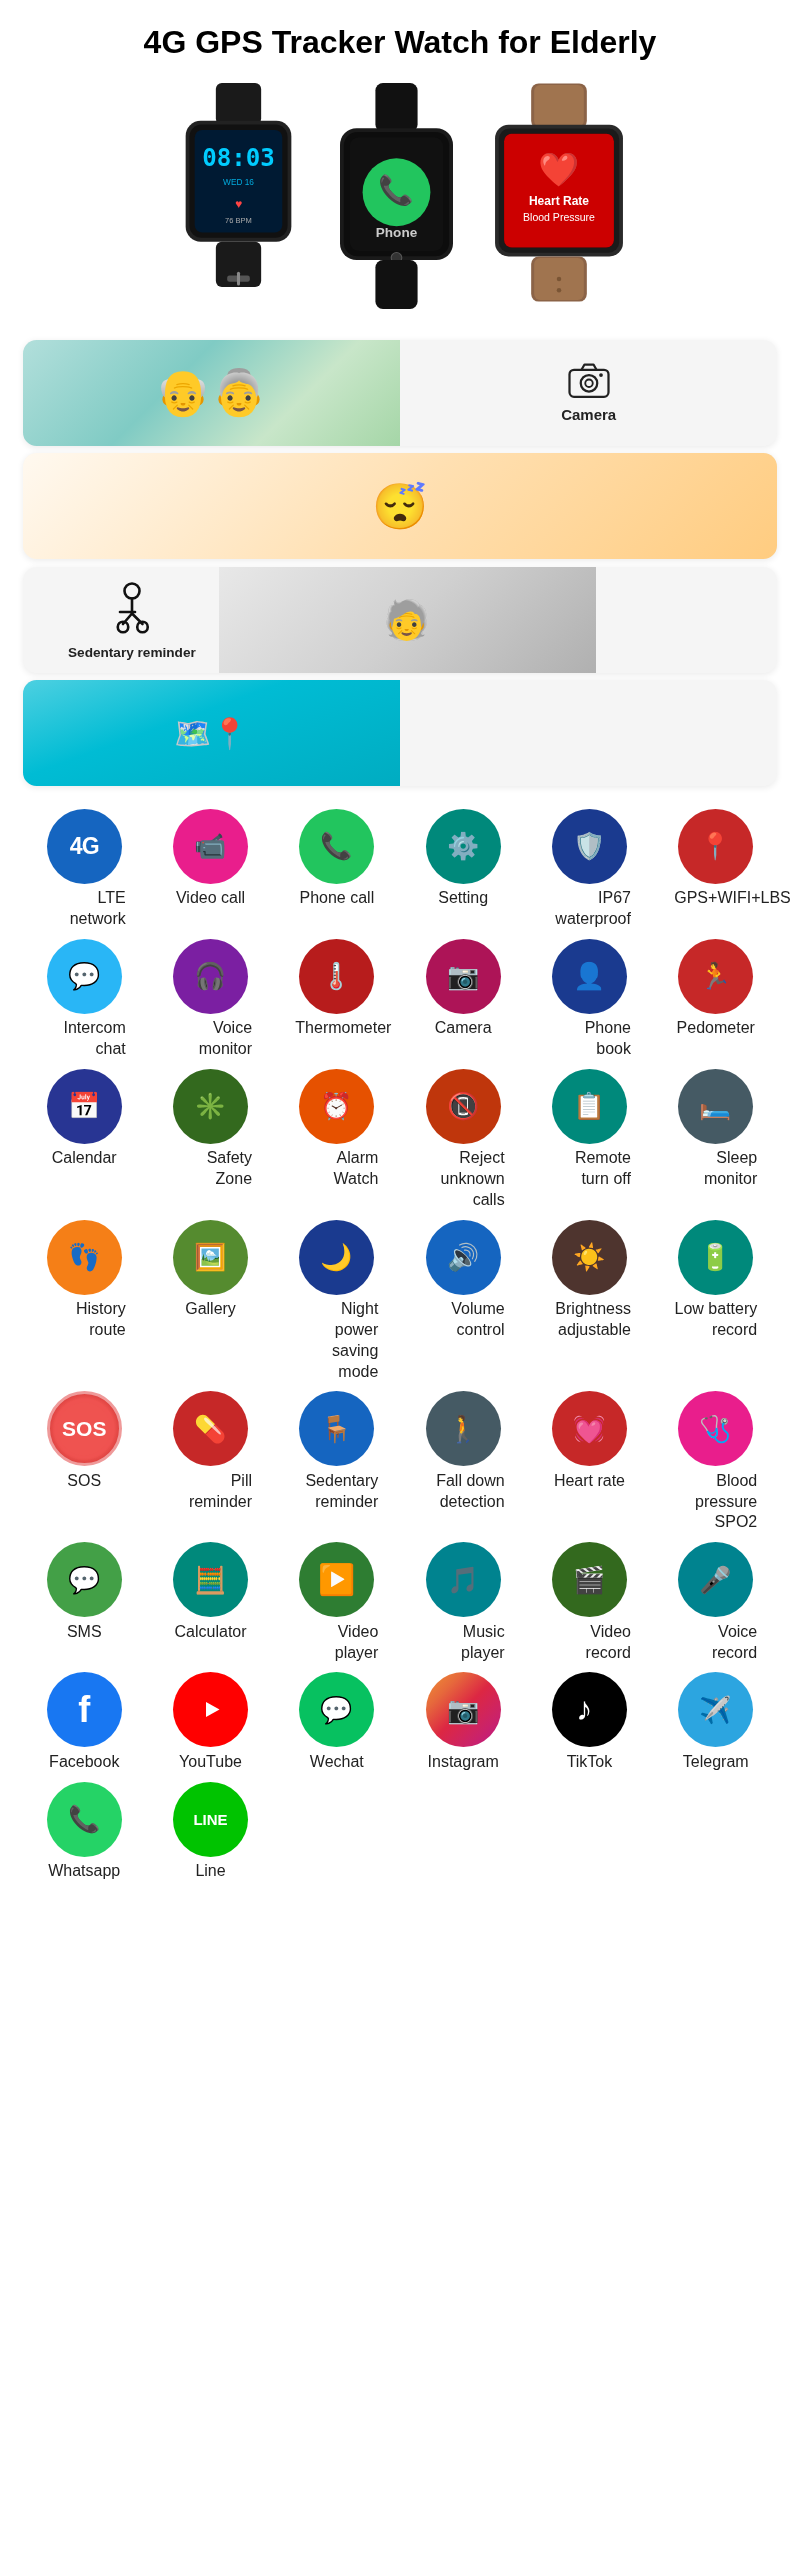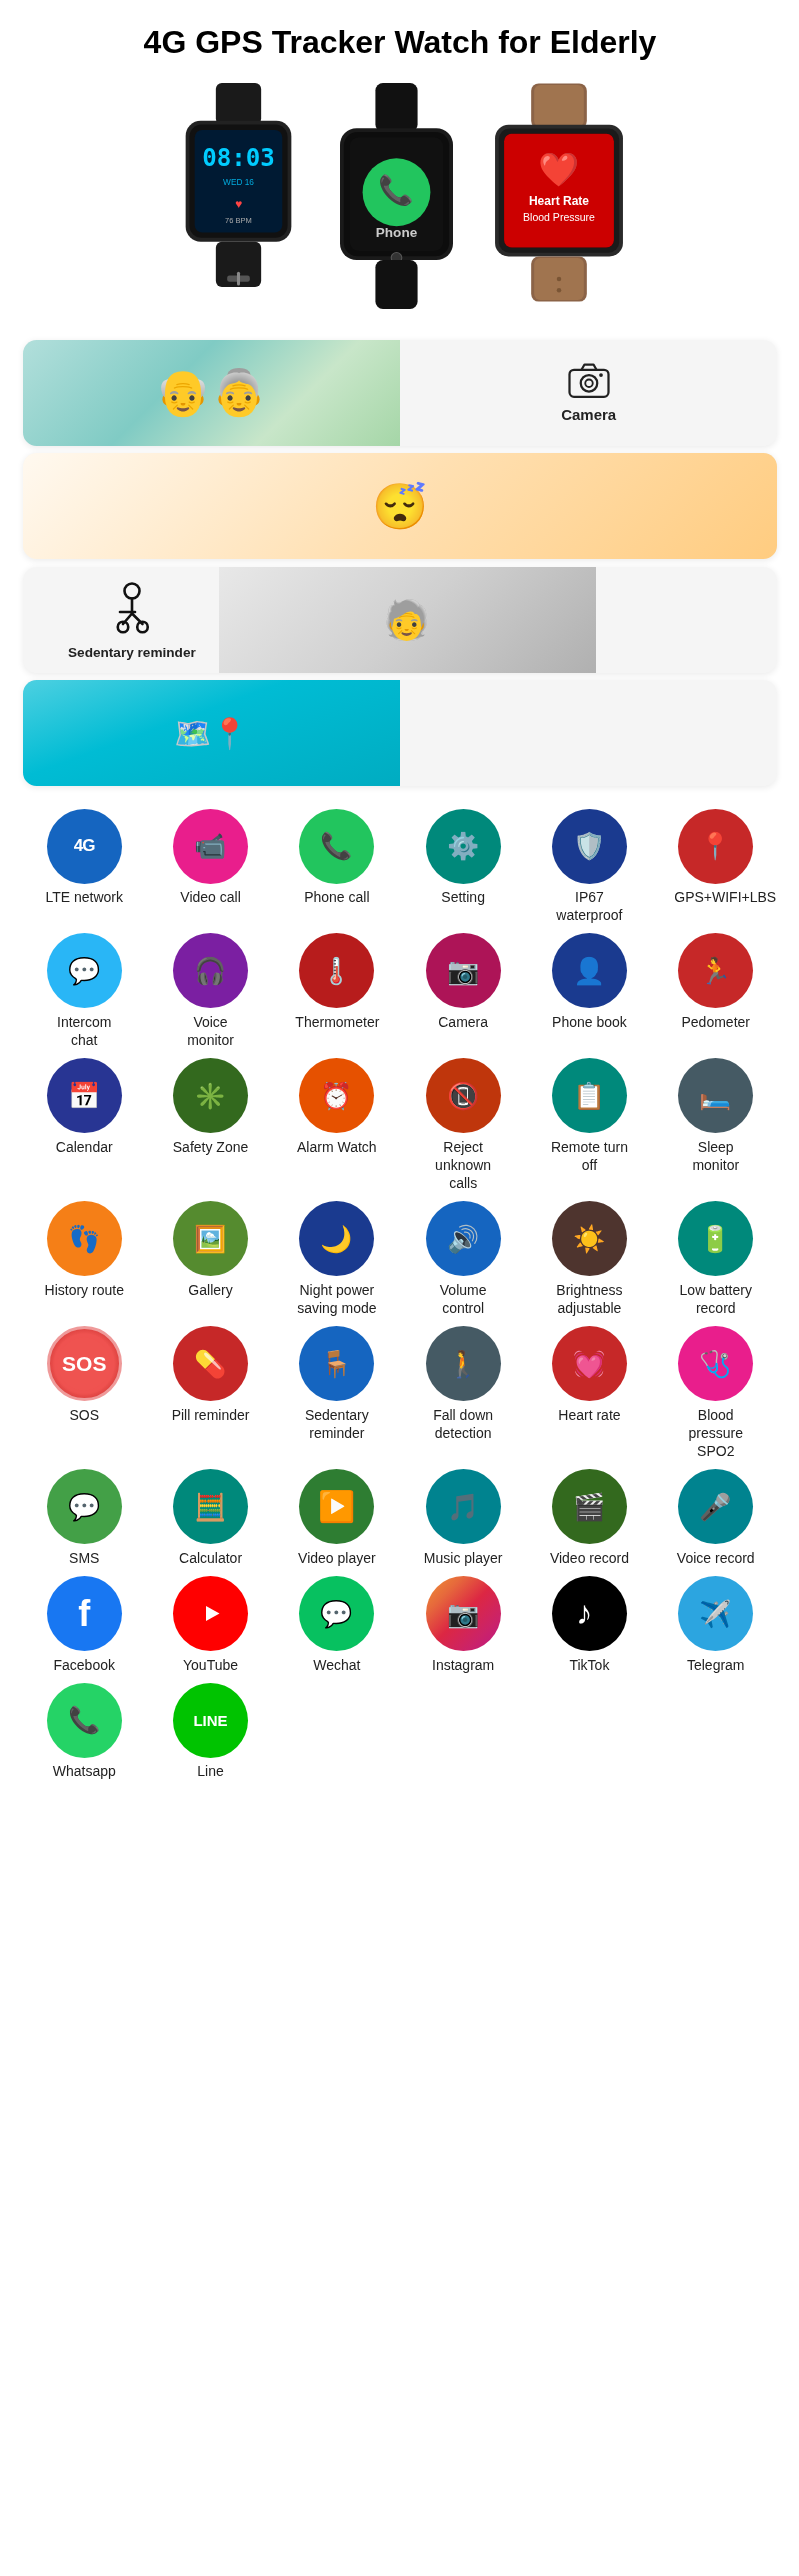--- a/index.html
+++ b/index.html
@@ -117,25 +117,26 @@
     .feature-icon {
       width: 75px;
       height: 75px;
       border-radius: 50%;
       display: flex;
       align-items: center;
       justify-content: center;
       font-size: 27px;
     }
     .feature-label {
-      font-size: 14px;
+      font-size: 16px;
       font-weight: 500;
       color: #222;
       line-height: 1.3;
       max-width: 83px;
+      text-align: right;
     }
 
     
     .ic-blue { background: #1565c0; color: #fff; }
     .ic-pink { background: #e91e8c; color: #fff; }
     .ic-teal { background: #00897b; color: #fff; }
     .ic-navy { background: #1a3a8f; color: #fff; }
     .ic-red { background: #c62828; color: #fff; }
     .ic-lightblue { background: #29b6f6; color: #fff; }
     .ic-purple { background: #7b1fa2; color: #fff; }
@@ -315,21 +316,21 @@
   <div class="banner-image banner-geo-art" style="order:2; width:50%; height:106px;">
     <span style="font-size:30px;">🗺️📍</span>
   </div>
 </div>
 
 <div class="features-section">
 
   <div class="features-grid">
 
     <div class="feature-item">
-      <div class="feature-icon ic-blue" style="font-size:17px; font-weight:900; letter-spacing:-0.8px; font-family:Arial;">4G</div>
+      <div class="feature-icon ic-blue" style="font-size:23px; font-weight:900; letter-spacing:-0.8px; font-family:Arial;">4G</div>
       <span class="feature-label">LTE network</span>
     </div>
     <div class="feature-item">
       <div class="feature-icon ic-pink">
           <span class="icon-text">📹</span>
         </div>
       <span class="feature-label">Video call</span>
     </div>
     <div class="feature-item">
       <div class="feature-icon" style="background:#22c55e;">

